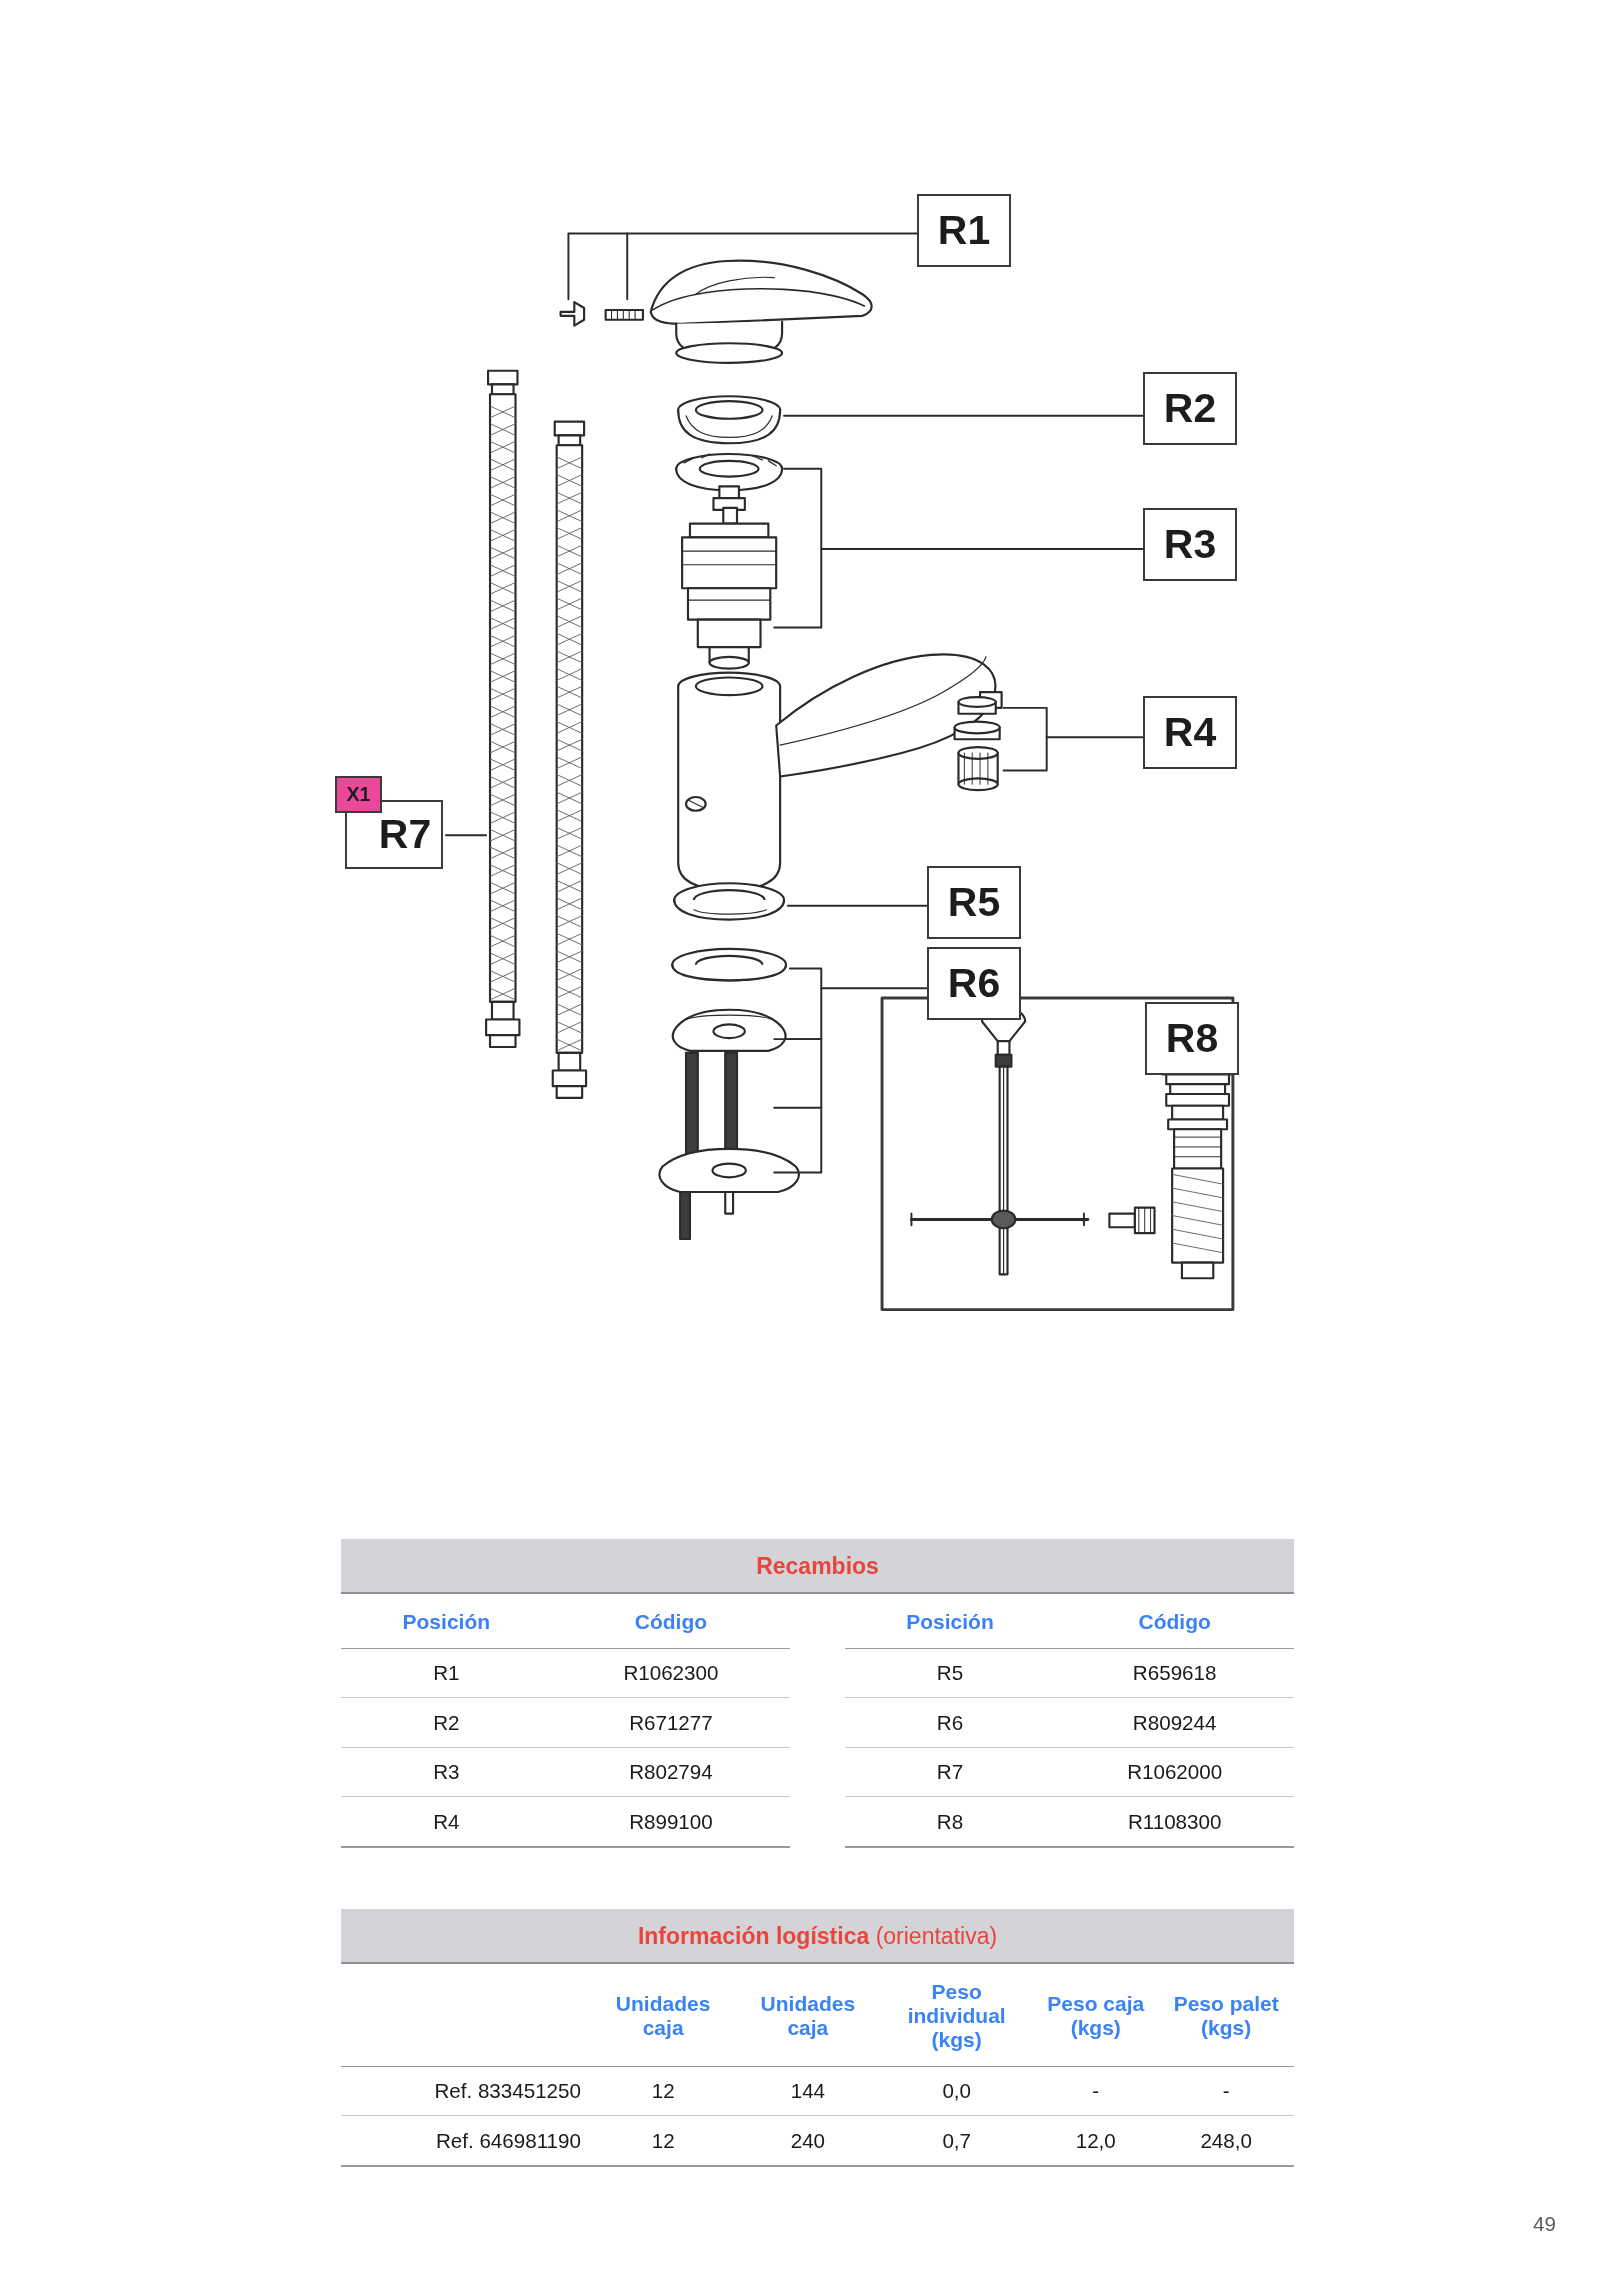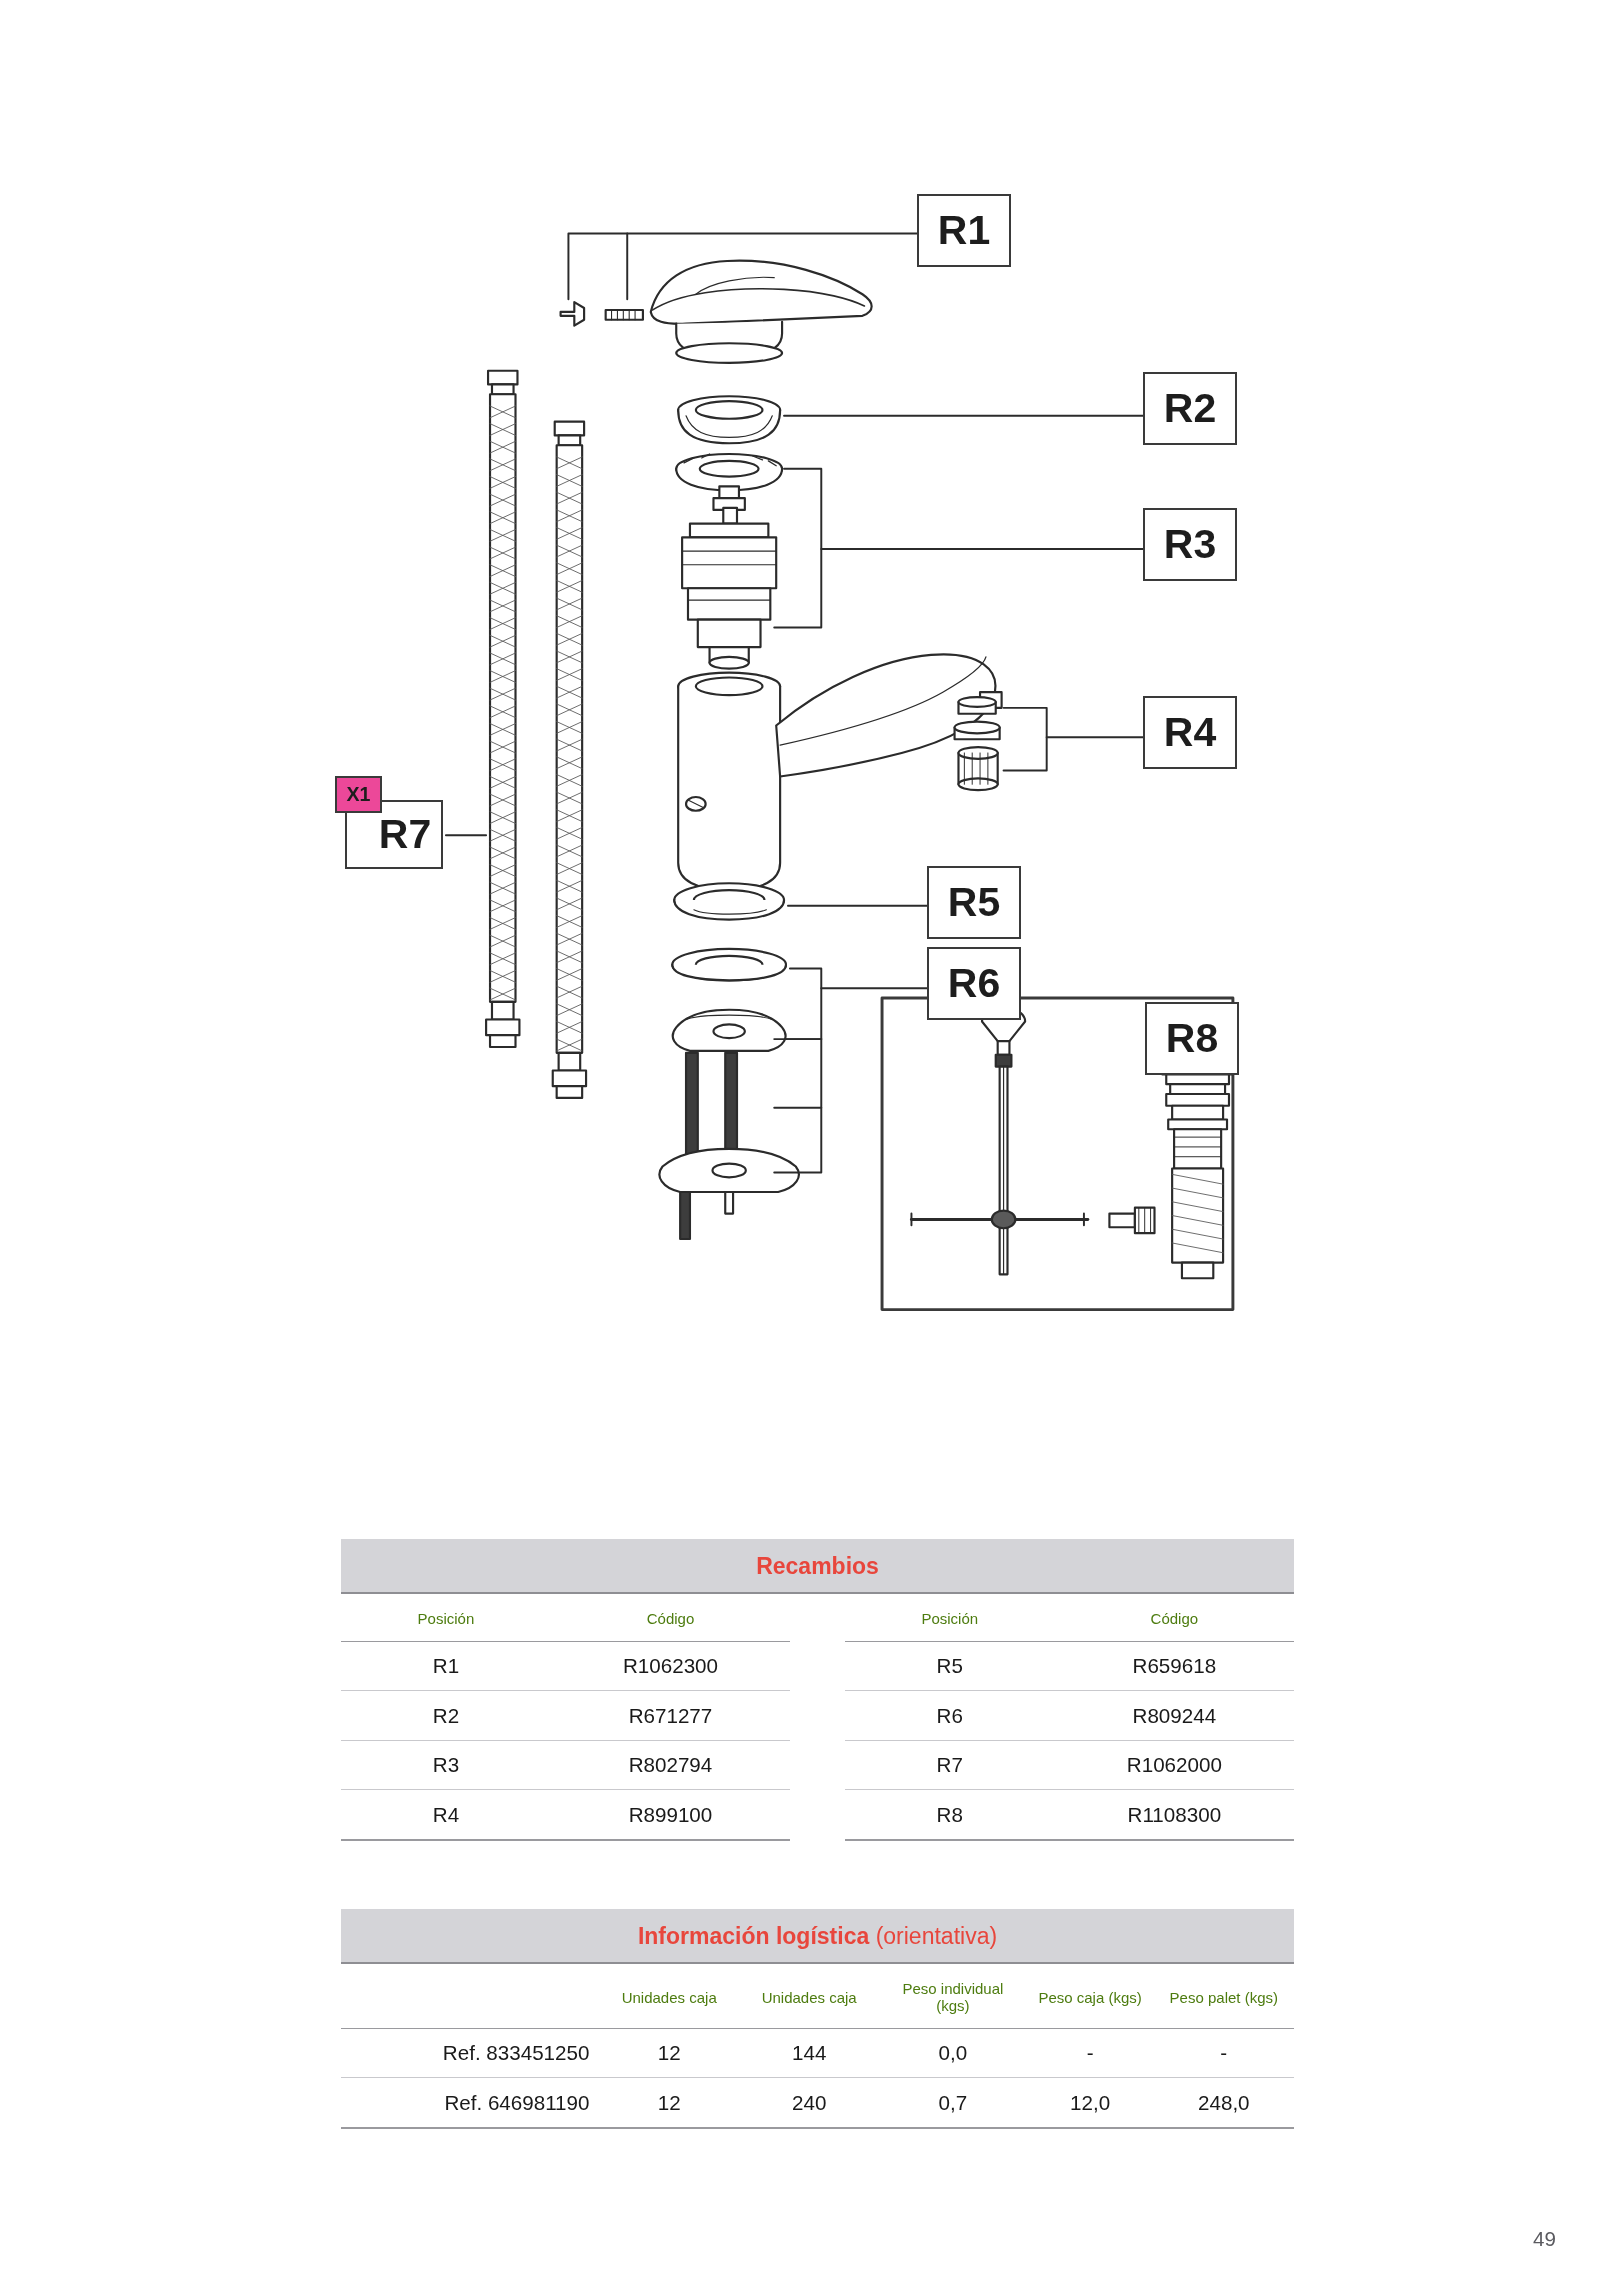--- a/index.html
+++ b/index.html
@@ -69,25 +69,25 @@
     color: #e8463c;
     padding: 13.7px 0 12.7px 0;
     border-bottom: 2px solid #8e8e93;
   }
   .band .sub {
     color: #e8463c;
     font-weight: normal;
     margin-top: 27px;
   }
   th.colhead {
-    font-size: 15px;
-    font-weight: normal;
+    font-size: 21px;
+    font-weight: bold;
     padding: 15.7px 9.8px 13.7px 9.8px;
     border-bottom: 1.5px solid #9a9a9e;
-    color: #4d7c0f;
+    color: #3b82f6;
     text-align: center;
   }
   td.cell {
     font-size: 20.6px;
     padding: 12.7px 9.8px 11.8px 9.8px;
     border-bottom: 1.5px solid #c9c9cd;
     text-align: center;
     color: #1a1a1a;
   }
   td.cell.left, th.colhead.left {
@@ -98,21 +98,21 @@
     border-bottom: 2px solid #9a9a9e;
   }
   .gap-col {
     width: 55px;
     border: none !important;
     background: #ffffff;
   }
   .pagenum {
     position: absolute;
     right: 65px;
-    bottom: 42px;
+    bottom: 57px;
     font-size: 20.6px;
     color: #5b5b60;
   }
 </style>
 </head>
 <body>
 
 <div id="diagram">
   <svg width="1621" height="1451" viewBox="0 0 1654 1480" xmlns="http://www.w3.org/2000/svg">
     <g fill="none" stroke="#2b2b2b" stroke-width="2.2" stroke-linejoin="round" stroke-linecap="round">

